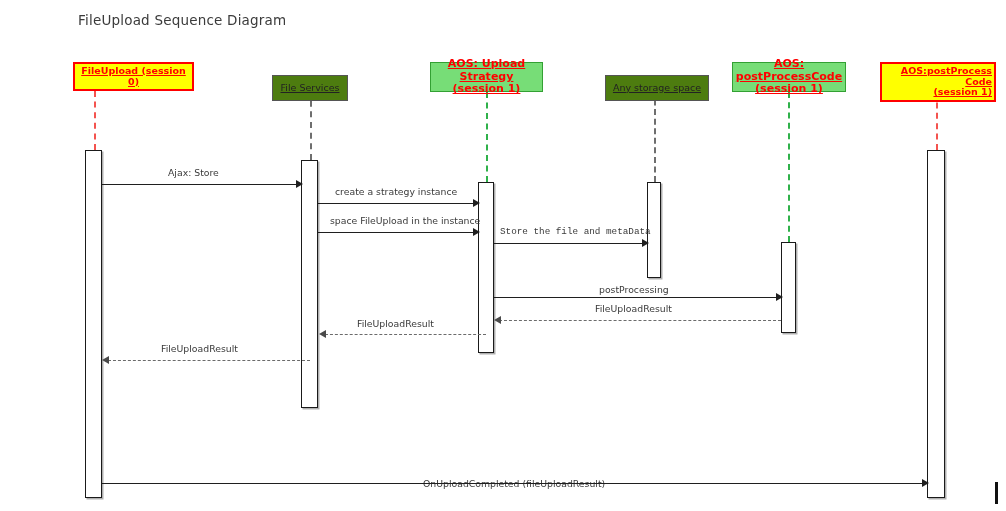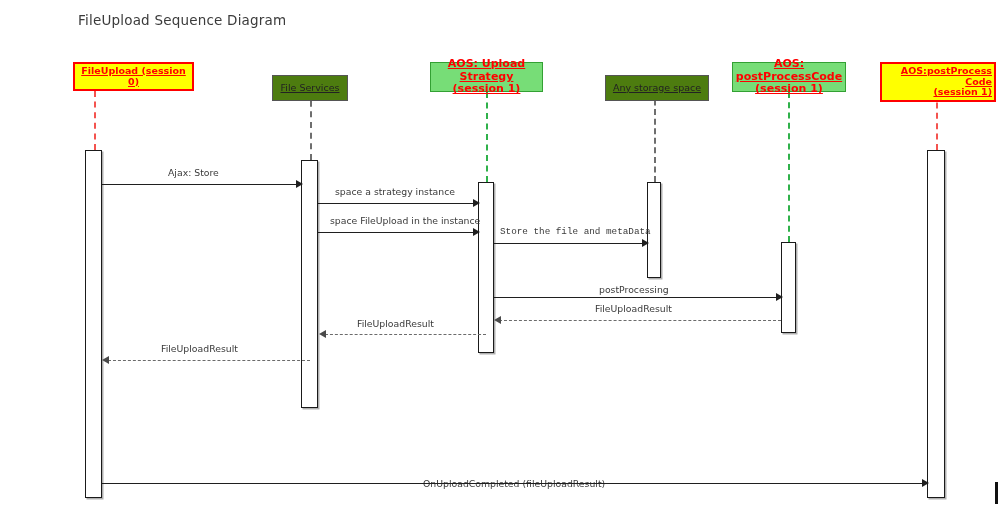--- a/index.html
+++ b/index.html
@@ -175,21 +175,21 @@
   <div class="activation" style="left:301px; top:160px; width:17px; height:248px;"></div>
   <div class="activation" style="left:478px; top:182px; width:16px; height:171px;"></div>
   <div class="activation" style="left:647px; top:182px; width:14px; height:96px;"></div>
   <div class="activation" style="left:781px; top:242px; width:15px; height:91px;"></div>
   <div class="activation" style="left:927px; top:150px; width:18px; height:348px;"></div>
 
   <div class="msg-label" style="left:168px; top:167px;">Ajax: Store</div>
   <div class="msg-line" style="left:102px; top:184px; width:199px;"></div>
   <div class="arrow-head arrow-right" style="left:296px; top:180px;"></div>
 
-  <div class="msg-label" style="left:335px; top:186px;">space a strategy instance</div>
+  <div class="msg-label" style="left:335px; top:186px;">create a strategy instance</div>
   <div class="msg-line" style="left:318px; top:203px; width:160px;"></div>
   <div class="arrow-head arrow-right" style="left:473px; top:199px;"></div>
 
   <div class="msg-label" style="left:330px; top:215px;">space FileUpload in the instance</div>
   <div class="msg-line" style="left:318px; top:232px; width:160px;"></div>
   <div class="arrow-head arrow-right" style="left:473px; top:228px;"></div>
 
   <div class="msg-label" style="left:500px; top:226px;font-family:Liberation Mono, monospace;">Store the file and metaData</div>
   <div class="msg-line" style="left:494px; top:243px; width:153px;"></div>
   <div class="arrow-head arrow-right" style="left:642px; top:239px;"></div>

